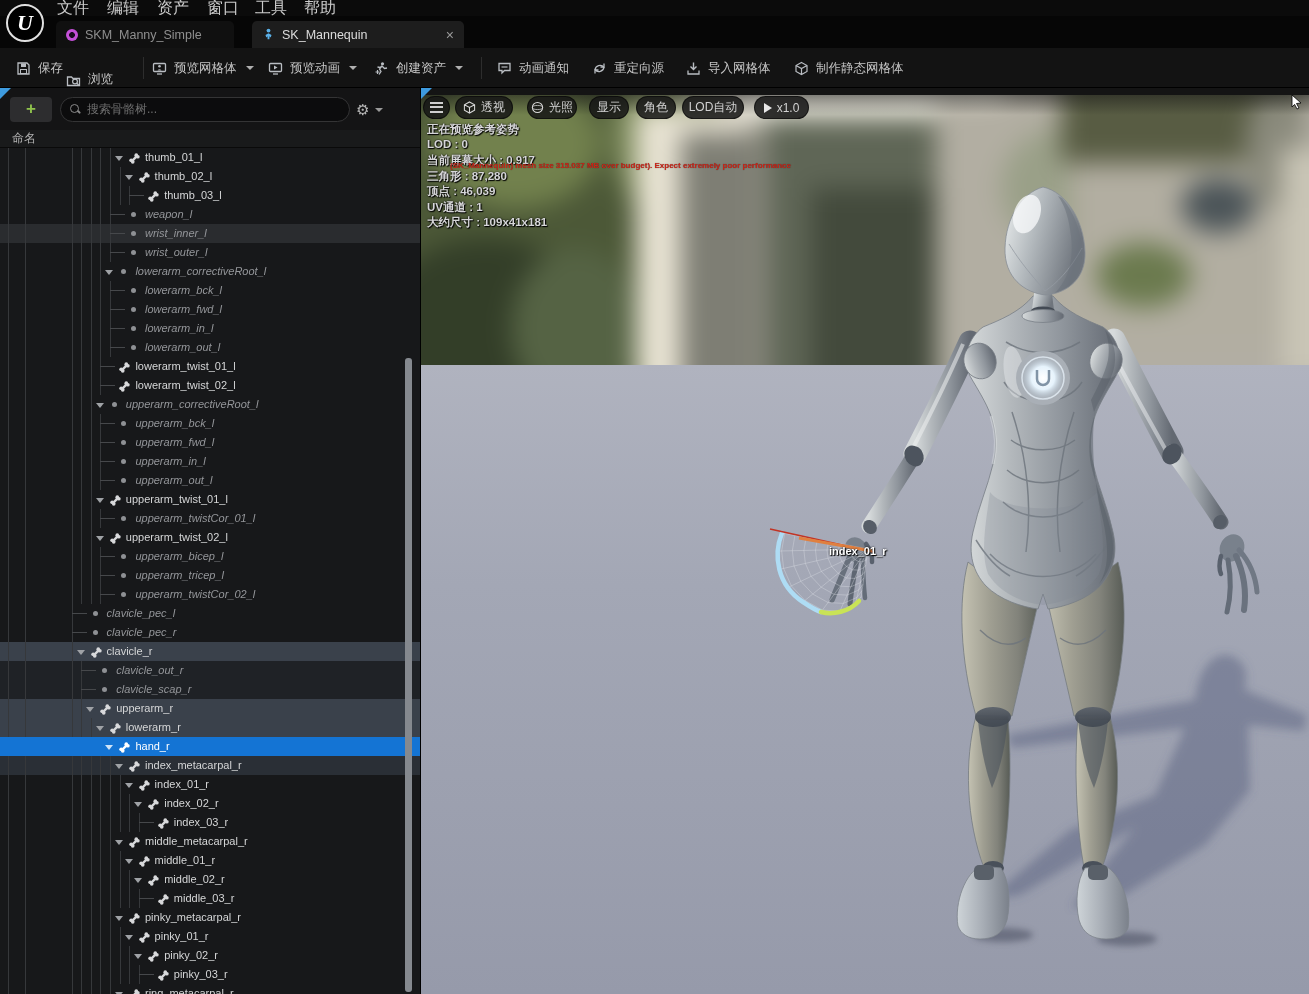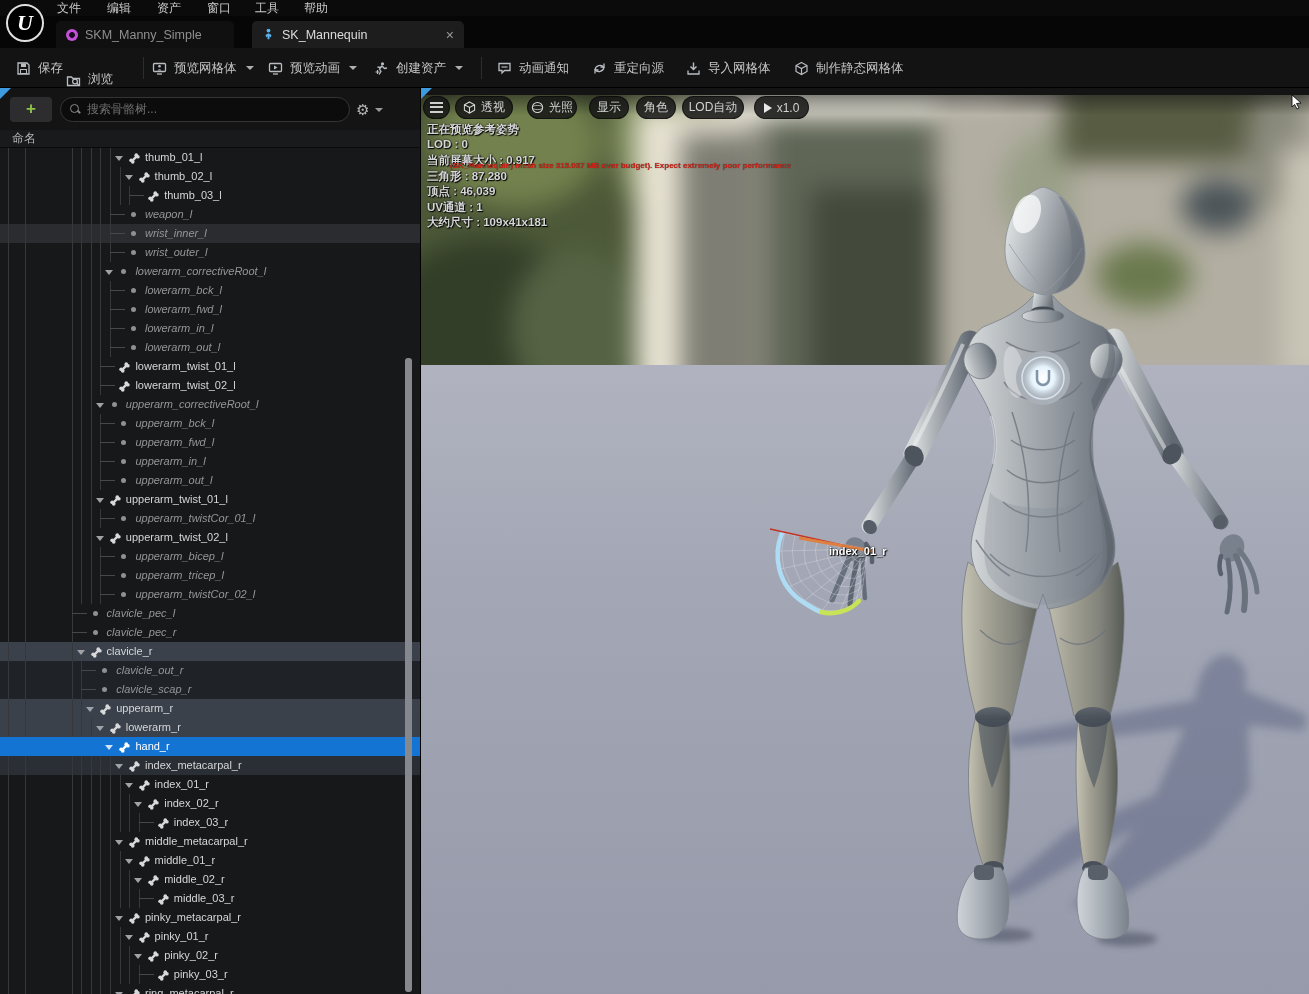--- a/index.html
+++ b/index.html
@@ -1,20 +1,20 @@
 <!DOCTYPE html>
 <html><head>
 <meta charset="utf-8">
 <style>
 *{margin:0;padding:0;box-sizing:border-box}
 html,body{width:1309px;height:994px;overflow:hidden;background:#0a0a0a;font-family:"Liberation Sans",sans-serif}
 #win{position:absolute;left:0;top:0;width:1309px;height:994px}
 
 #menubar{position:absolute;left:0;top:0;width:100%;height:16px;background:#0b0b0b}
-.menu-item{position:absolute;top:1px;font-size:12px;color:#c9c9c9;line-height:14px}
+.menu-item{position:absolute;top:1px;font-size:16px;color:#c9c9c9;line-height:14px}
 #logo{position:absolute;left:6px;top:4px;width:38px;height:38px;border-radius:50%;background:#000;border:2px solid #e0e0e0;color:#fff;z-index:5;display:flex;align-items:center;justify-content:center;font-family:"Liberation Serif",serif;font-style:italic;font-weight:bold;font-size:22px}
 
 #tabbar{position:absolute;left:0;top:16px;width:100%;height:32px;background:#060606}
 .tab{position:absolute;top:5px;height:27px;border-radius:5px 5px 0 0;display:flex;align-items:center;font-size:12.5px;gap:7px;padding:0 10px}
 #tab1{left:56px;width:178px;color:#8f8f8f;background:#101010}
 #tab2{left:252px;width:212px;color:#dcdcdc;background:#1d1d1d}
 .tab-close{margin-left:auto;color:#9a9a9a;font-size:14px;line-height:14px}
 .tab-icon1{width:12px;height:12px;border-radius:50%;background:radial-gradient(circle at 50% 50%,#1a0a20 0 30%,#c44fd8 38% 72%,#8a2ba0 100%);flex:0 0 auto}
 
 #toolbar{position:absolute;left:0;top:48px;width:100%;height:40px;background:#131313;border-bottom:1px solid #000}

